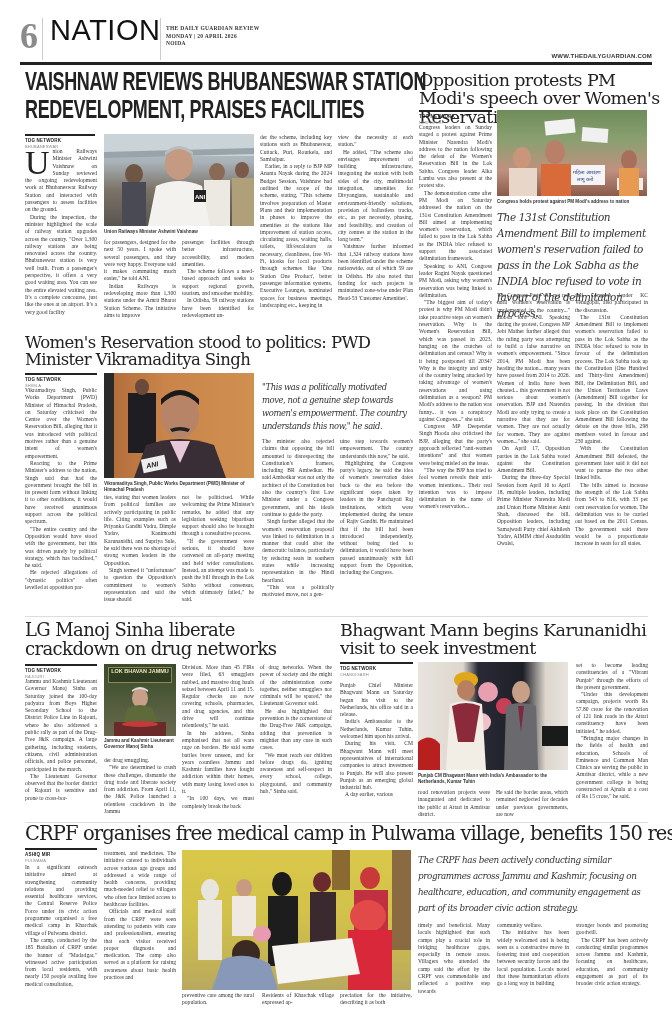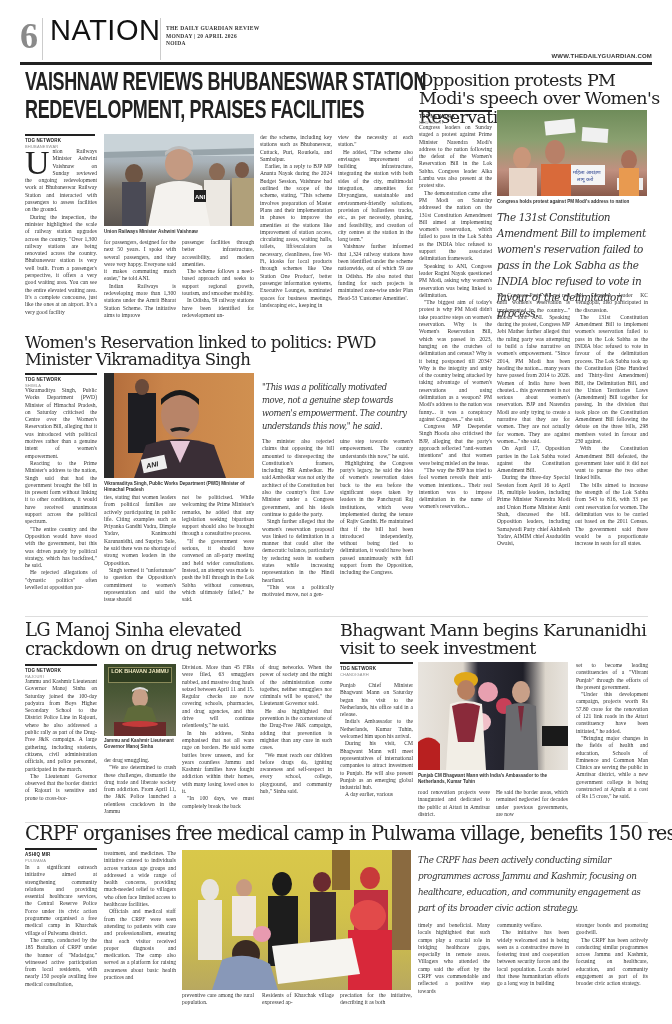--- a/index.html
+++ b/index.html
@@ -147,21 +147,21 @@
   <p>On April 17, Opposition parties in the Lok Sabha voted against the Constitution Amendment Bill.</p>
   <p>During the three-day Special Session from April 16 to April 18, multiple leaders, including Prime Minister Narendra Modi and Union Home Minister Amit Shah, discussed the bill. Opposition leaders, including Samajwadi Party chief Akhilesh Yadav, AIMIM chief Asaduddin Owaisi,</p>
 </div>
 <div class="abs col" style="left:575px;top:292px;width:73px;height:320px;">
   <p class="first">and Congress leader KC Venugopal, also participated in the discussion.</p>
   <p>The 131st Constitution Amendment Bill to implement women's reservation failed to pass in the Lok Sabha as the INDIA bloc refused to vote in favour of the delimitation process. The Lok Sabha took up the Constitution (One Hundred and Thirty-first Amendment) Bill, the Delimitation Bill, and the Union Territories Laws (Amendment) Bill together for passing. In the division that took place on the Constitution Amendment Bill following the debate on the three bills, 298 members voted in favour and 230 against.</p>
   <p>With the Constitution Amendment Bill defeated, the government later said it did not want to pursue the two other linked bills.</p>
   <p>The bills aimed to increase the strength of the Lok Sabha from 543 to 816, with 33 per cent reservation for women. The delimitation was to be carried out based on the 2011 Census. The government said there would be a proportionate increase in seats for all states.</p>
 </div>
 
-<div class="abs hl-serif" style="left:25px;top:334px;width:390px;font-size:16.5px;">Women's Reservation linked to politics: PWD Minister Vikramaditya Singh</div>
+<div class="abs hl-serif" style="left:25px;top:334px;width:390px;font-size:16.5px;">Women's Reservation stood to politics: PWD Minister Vikramaditya Singh</div>
 
 <div class="abs byline" style="left:25px;top:373px;width:72px;">
   <div class="b1">TDG NETWORK</div>
   <div class="b2">SHIMLA</div>
 </div>
 <div class="abs col" style="left:25px;top:387px;width:72px;height:225px;">
   <p class="first">Vikramaditya Singh, Public Works Department (PWD) Minister of Himachal Pradesh, on Saturday criticised the Centre over the Women's Reservation Bill, alleging that it was introduced with political motives rather than a genuine intent of women's empowerment.</p>
   <p>Reacting to the Prime Minister's address to the nation, Singh said that had the government brought the bill in its present form without linking it to other conditions, it would have received unanimous support across the political spectrum.</p>
   <p>"The entire country and the Opposition would have stood with the government, but this was driven purely by political strategy, which has backfired," he said.</p>
   <p>He rejected allegations of "dynastic politics" often levelled at opposition par-</p>
@@ -199,21 +199,21 @@
   <p>Singh further alleged that the women's reservation proposal was linked to delimitation in a manner that could alter the democratic balance, particularly by reducing seats in southern states while increasing representation in the Hindi heartland.</p>
   <p>"This was a politically motivated move, not a gen-</p>
 </div>
 <div class="abs col" style="left:340px;top:438px;width:73px;height:174px;">
   <p class="first">uine step towards women's empowerment. The country understands this now," he said.</p>
   <p>Highlighting the Congress party's legacy, he said the idea of women's reservation dates back to the era before the significant steps taken by leaders in the Panchayati Raj institutions, which were implemented during the tenure of Rajiv Gandhi. He maintained that if the bill had been introduced independently, without being tied to delimitation, it would have been passed unanimously with full support from the Opposition, including the Congress.</p>
 </div>
 
 <div class="abs rule-h" style="left:25px;top:616px;width:623px;"></div>
 
-<div class="abs hl-serif" style="left:25px;top:621px;width:300px;font-size:18px;">LG Manoj Sinha elevated crackdown on drug networks</div>
+<div class="abs hl-serif" style="left:25px;top:621px;width:300px;font-size:18px;">LG Manoj Sinha liberate crackdown on drug networks</div>
 
 <div class="abs byline" style="left:25px;top:664px;width:72px;">
   <div class="b1">TDG NETWORK</div>
   <div class="b2">RAJOURI</div>
 </div>
 <div class="abs col" style="left:25px;top:678px;width:72px;height:140px;">
   <p class="first">Jammu and Kashmir Lieutenant Governor Manoj Sinha on Saturday joined the 100-day padyatra from Boys Higher Secondary School to the District Police Line in Rajouri, where he also addressed a public rally as part of the Drug-Free J&amp;K campaign. A large gathering, including students, citizens, civil administration officials, and police personnel, participated in the march.</p>
   <p>The Lieutenant Governor observed that the border district of Rajouri is sensitive and prone to cross-bor-</p>
 </div>
 

